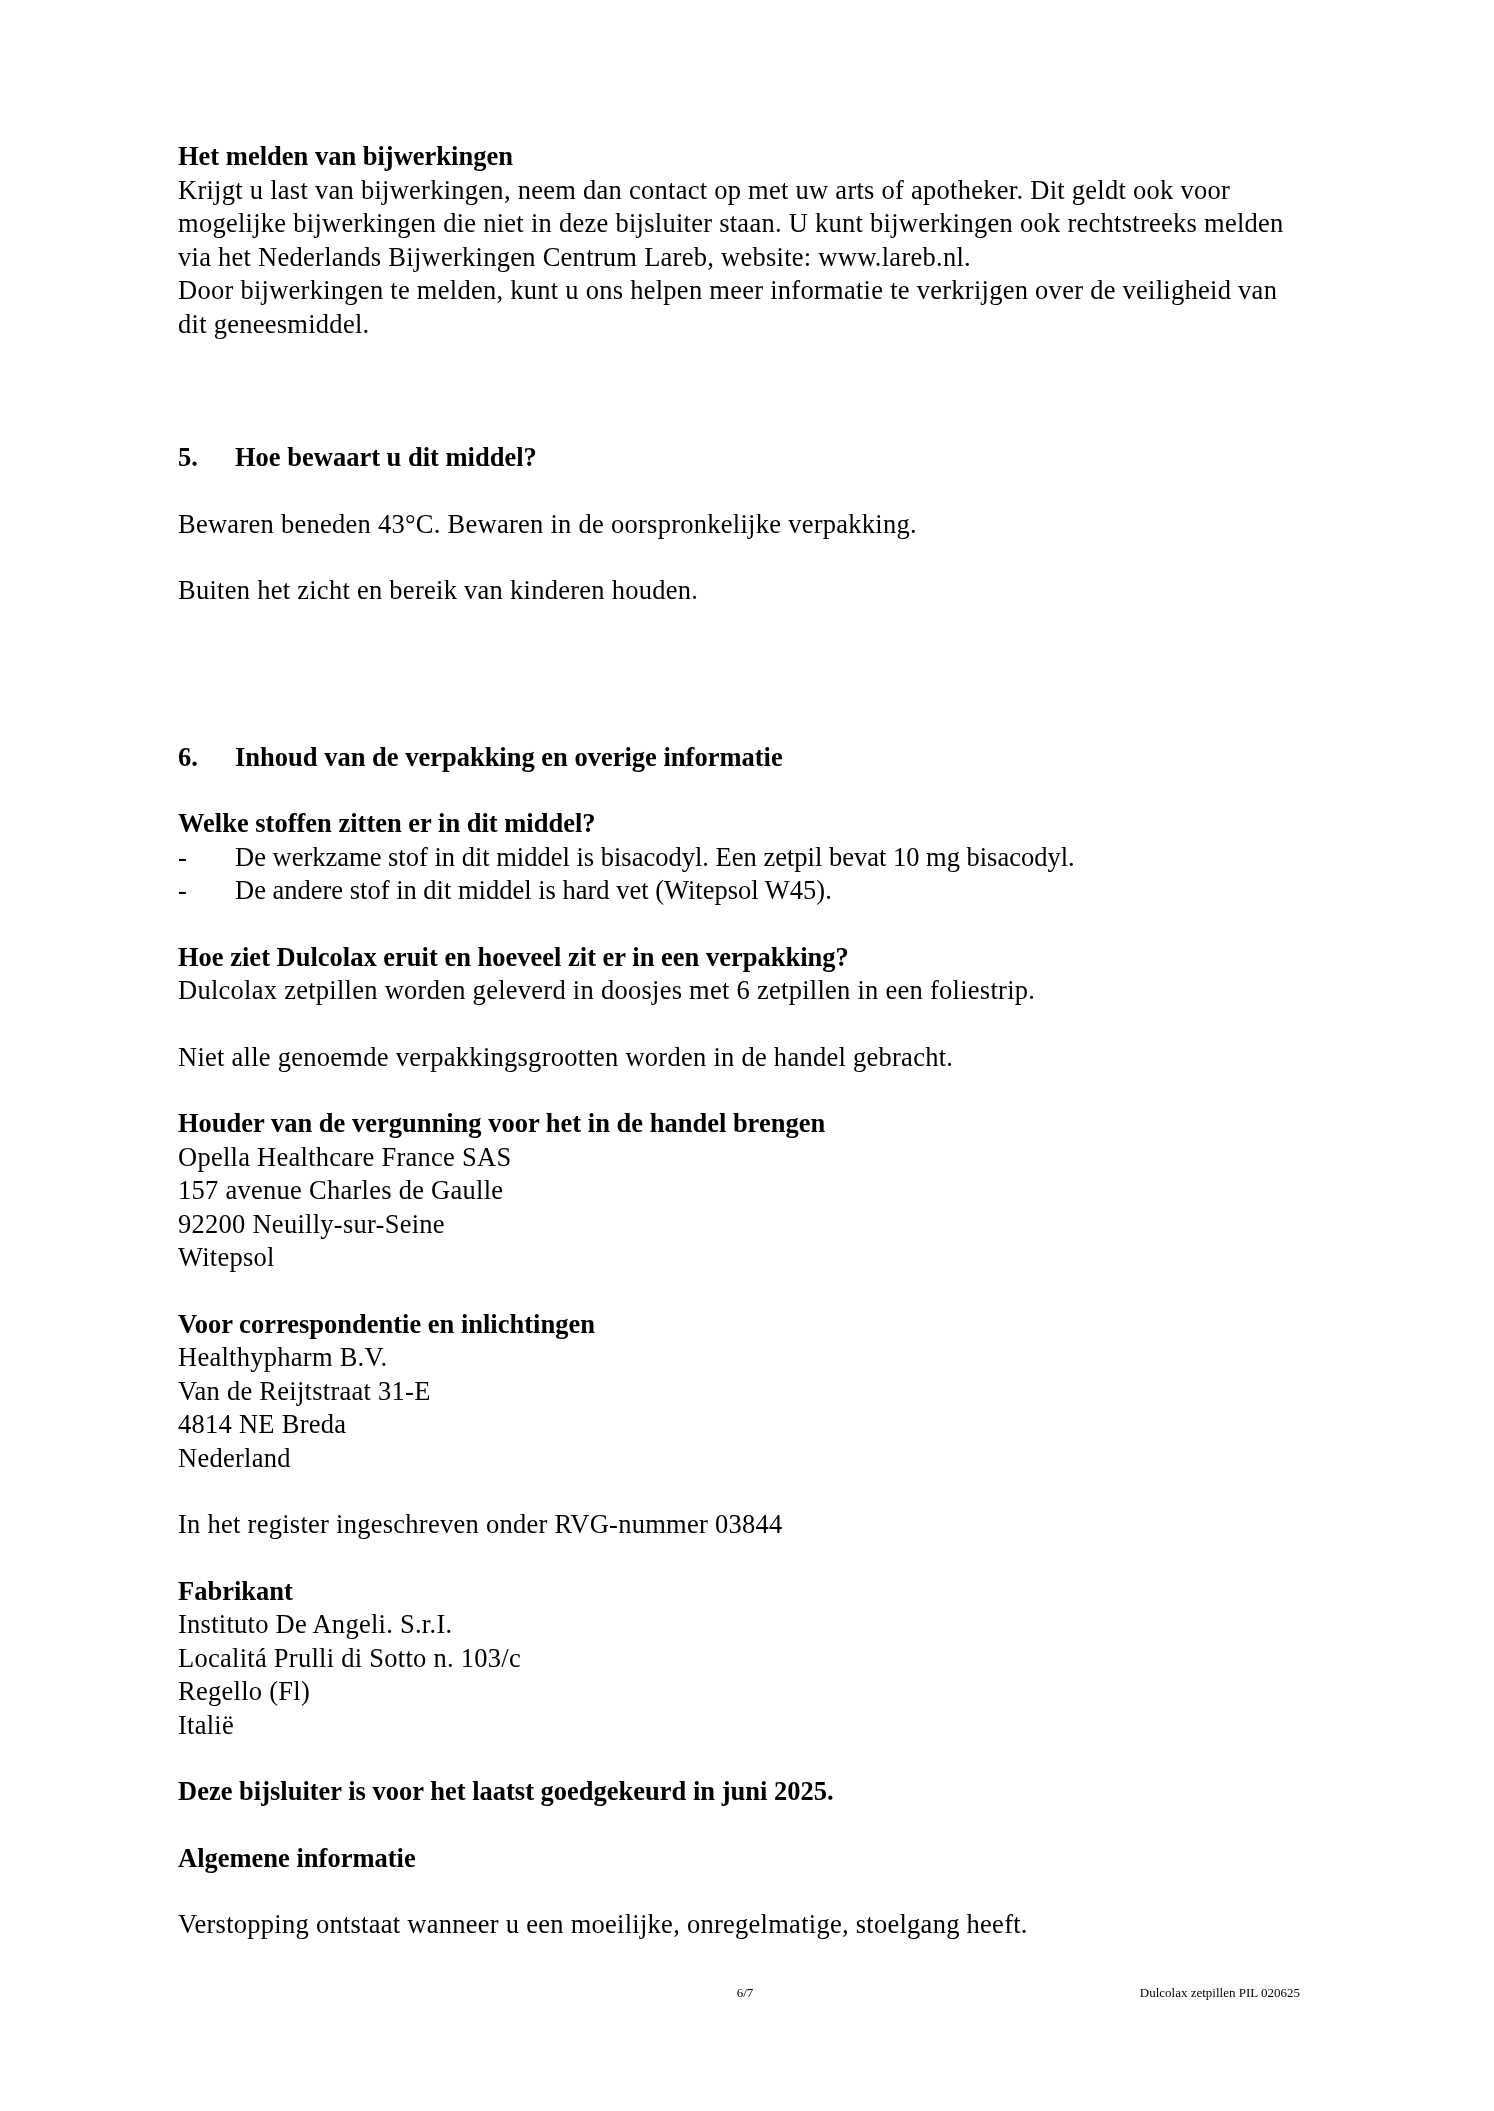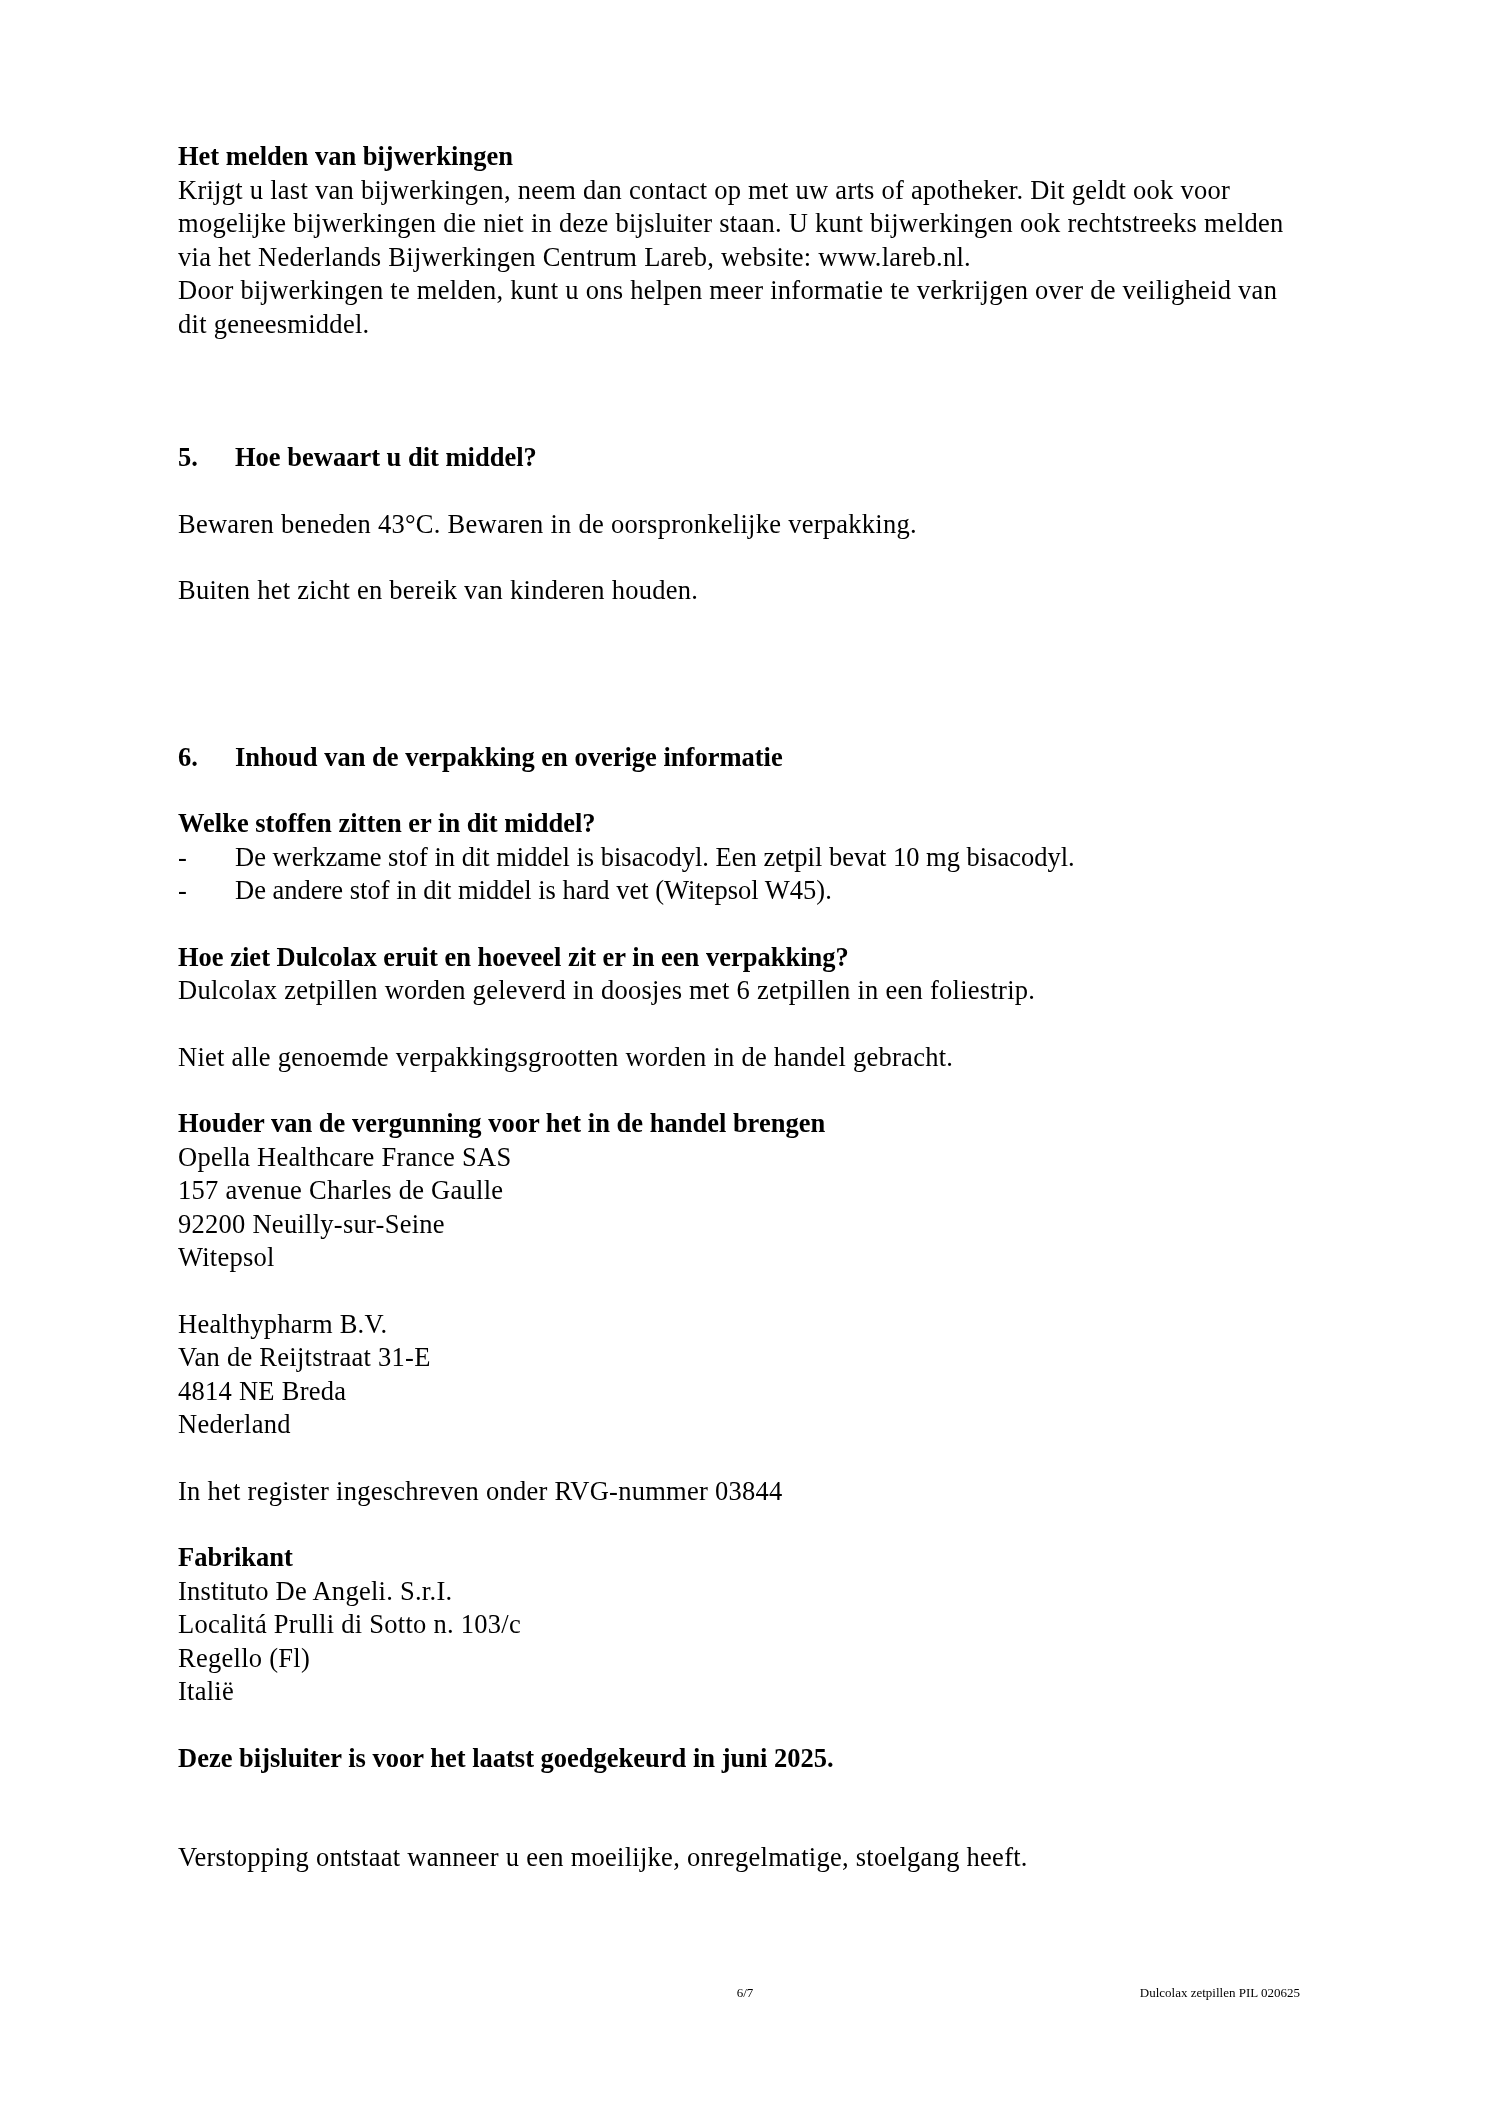--- a/index.html
+++ b/index.html
@@ -167,20 +167,21 @@
     <div class="heading-bold">Houder van de vergunning voor het in de handel brengen</div>
     <p class="para">
       <span>Opella Healthcare France SAS</span><br>
       <span>157 avenue Charles de Gaulle</span><br>
       <span>92200 Neuilly-sur-Seine</span><br>
       <span>Witepsol</span>
     </p>
 
     <div class="sp-sm"></div>
 
+    <div class="heading-bold">Voor correspondentie en inlichtingen</div>
     <p class="para">
       <span>Healthypharm B.V.</span><br>
       <span>Van de Reijtstraat 31-E</span><br>
       <span>4814 NE Breda</span><br>
       <span>Nederland</span>
     </p>
 
     <div class="sp-sm"></div>
 
     <p class="para">In het register ingeschreven onder RVG-nummer 03844</p>
@@ -194,20 +195,21 @@
       <span>Regello (Fl)</span><br>
       <span>Italië</span>
     </p>
 
     <div class="sp-sm"></div>
 
     <div class="heading-bold">Deze bijsluiter is voor het laatst goedgekeurd in juni 2025.</div>
 
     <div class="sp-sm"></div>
 
+    <div class="heading-bold">Algemene informatie</div>
 
     <div class="sp-sm"></div>
 
     <p class="para">Verstopping ontstaat wanneer u een moeilijke, onregelmatige, stoelgang heeft.</p>
 
   </div>
 
   <div class="footer">
     <span class="footer-page">6/7</span>
     <span class="footer-ref">Dulcolax zetpillen PIL 020625</span>

